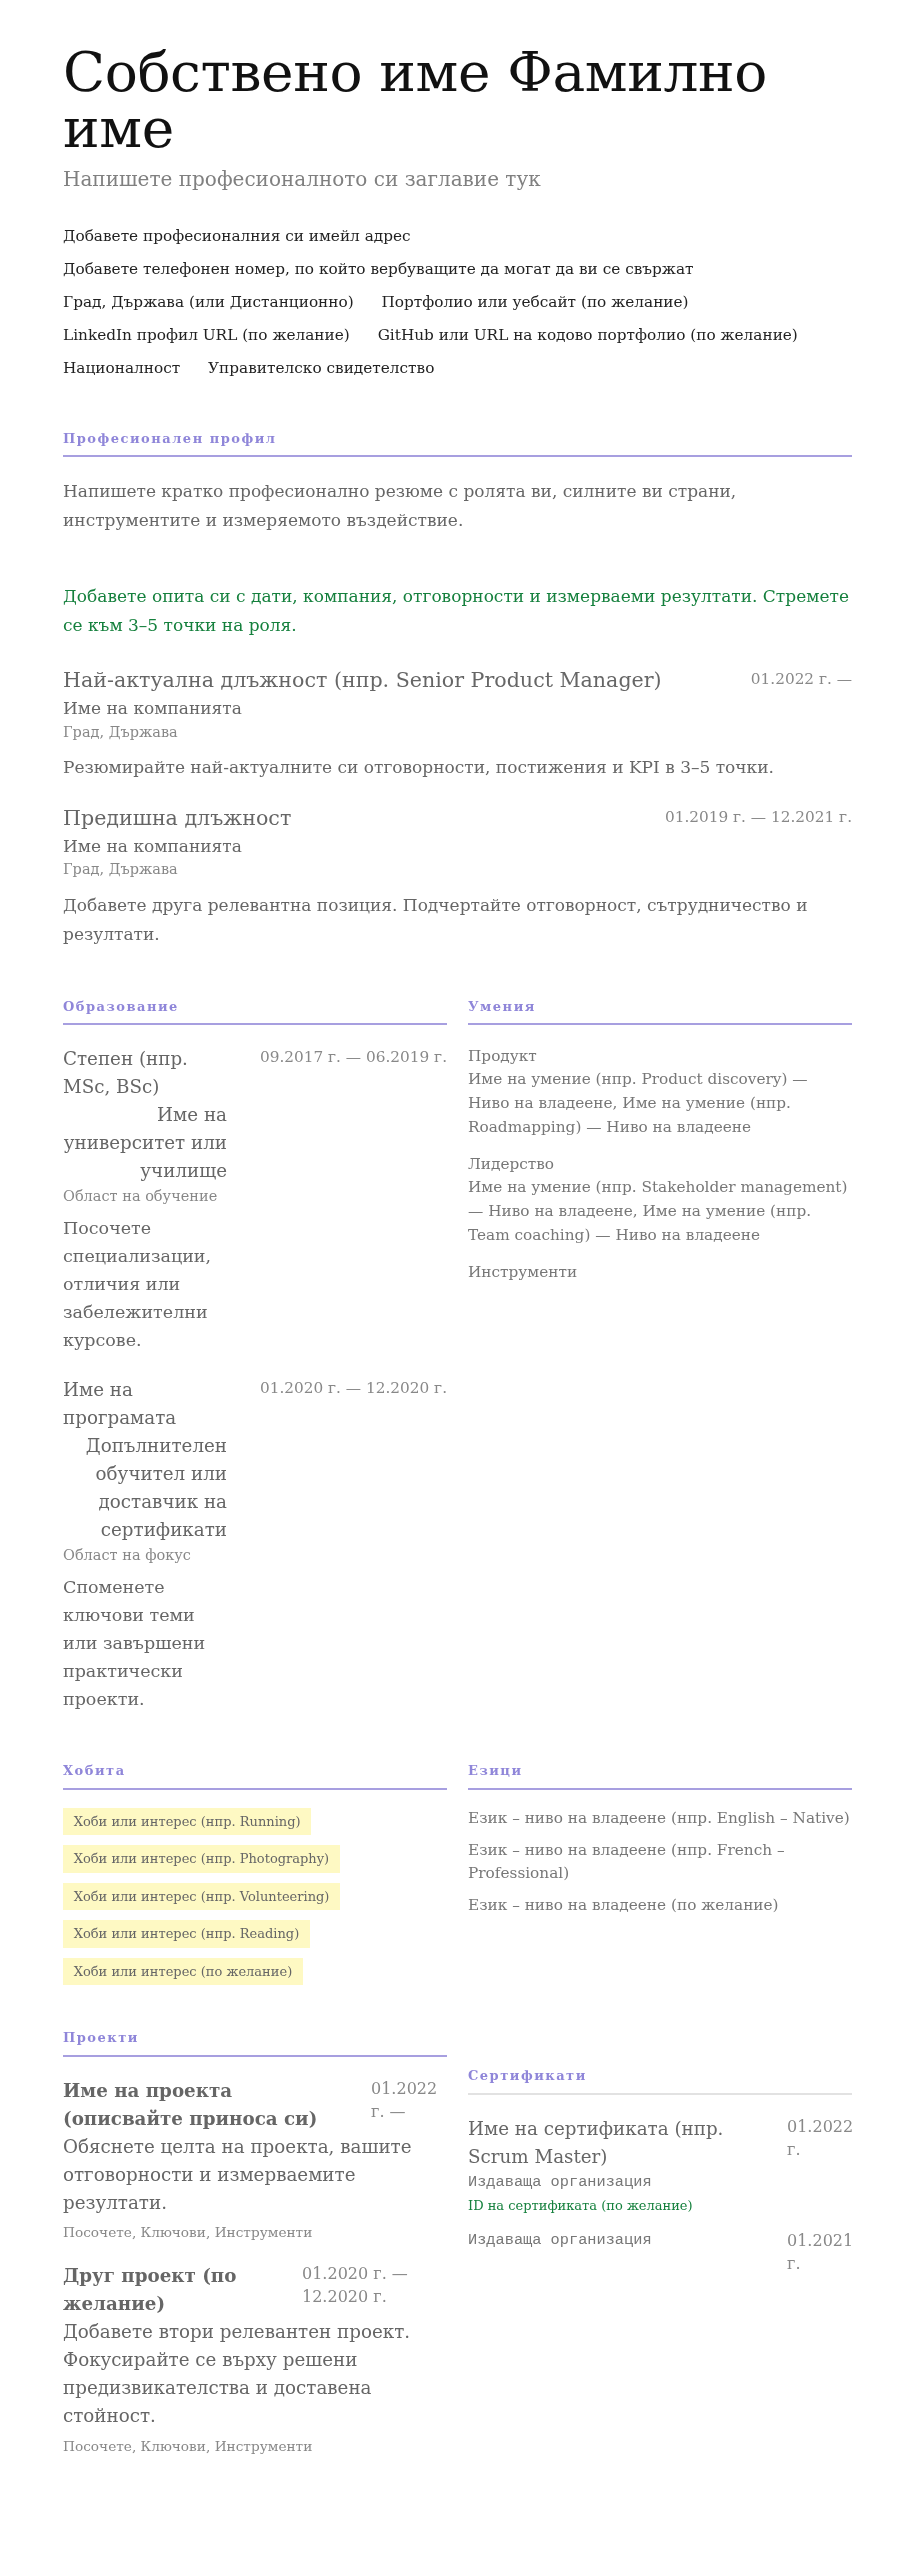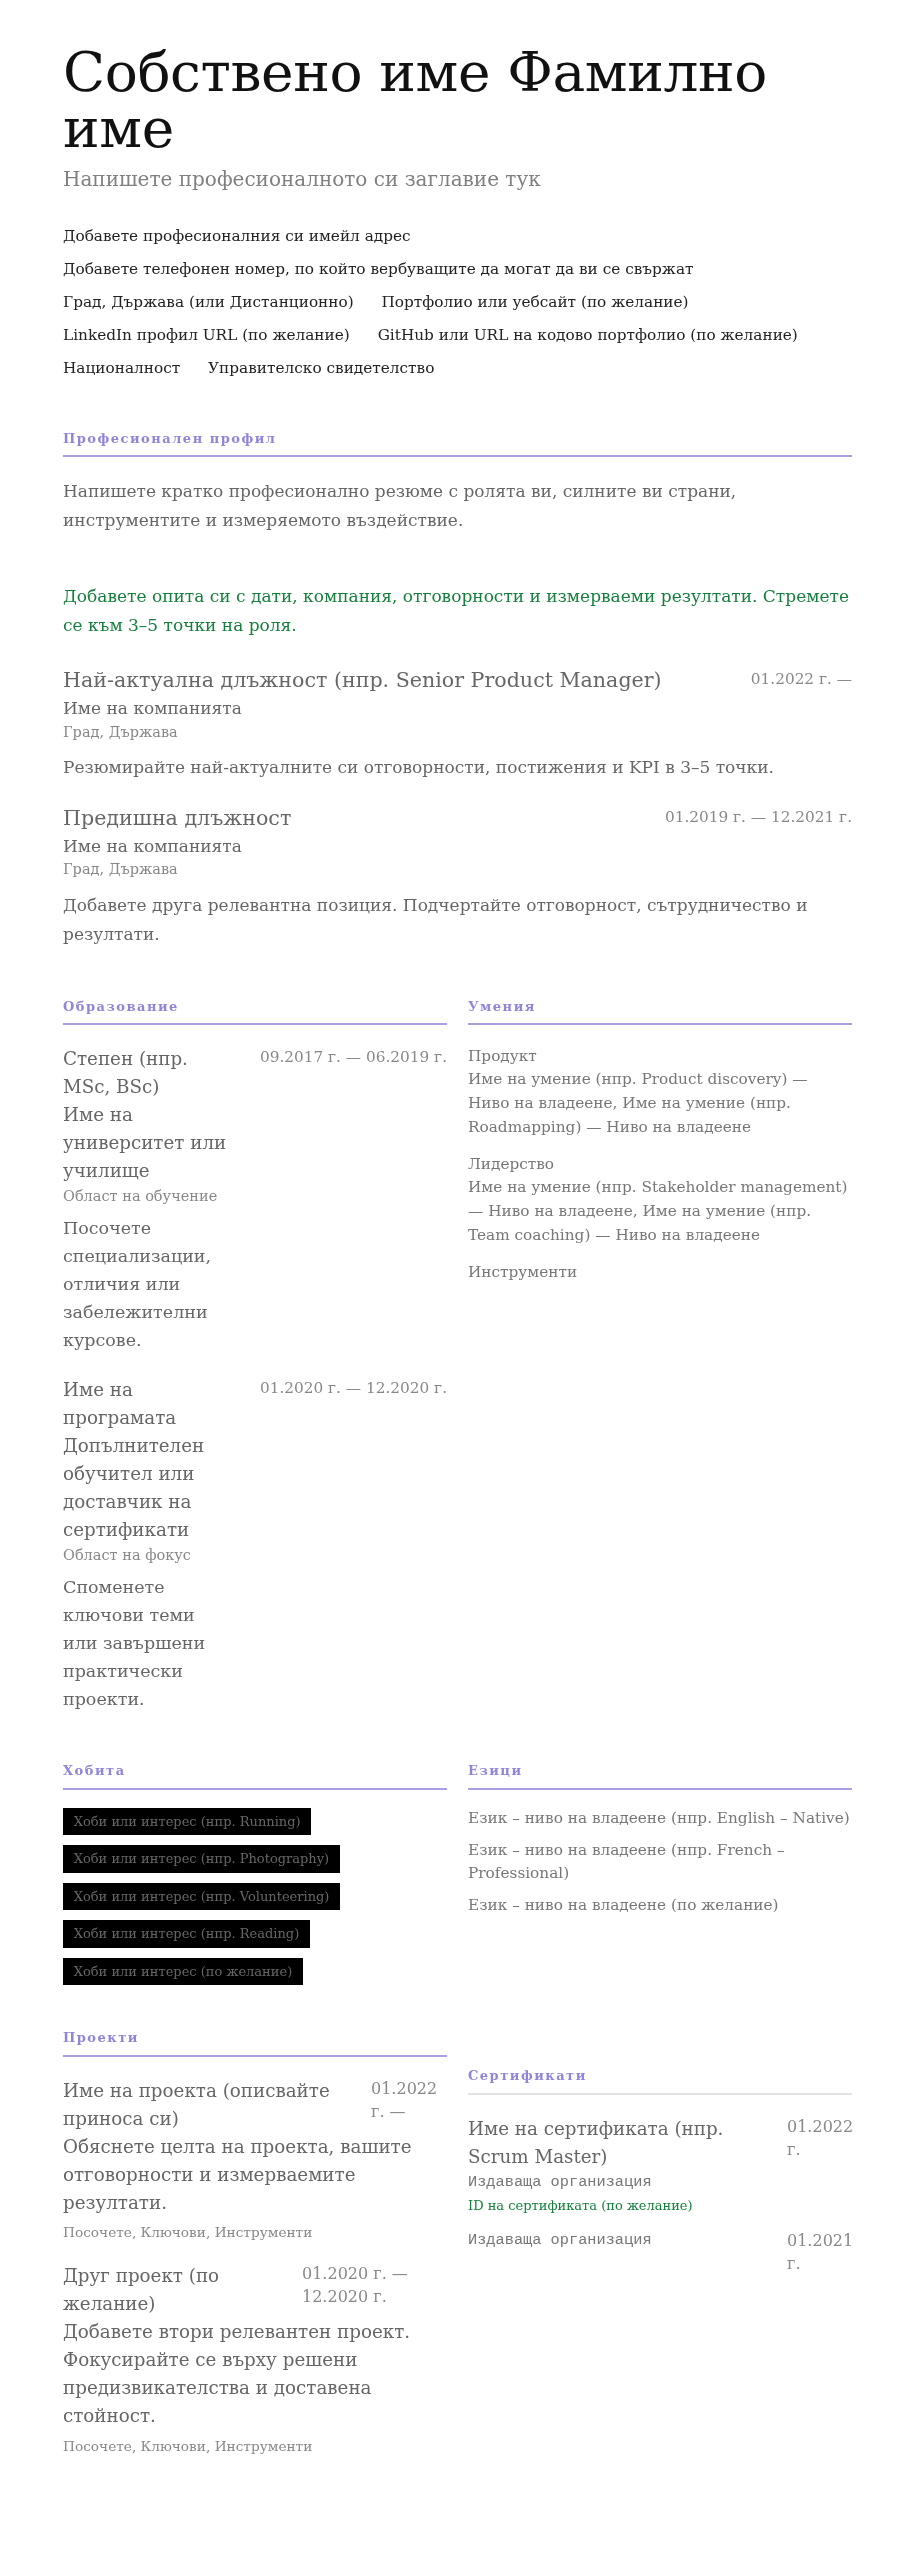--- a/index.html
+++ b/index.html
@@ -77,47 +77,47 @@
       display: flex;
       justify-content: space-between;
       margin-top: 50px;
     }
     .col { width: 384px; }
 
     .edu-item { display: flex; justify-content: space-between; margin-top: 20px; }
     .edu-item + .edu-item { margin-top: 21.4px; }
     .edu-left { width: 164px; }
     .edu-degree { font-size: 18.3px; color: #666; line-height: 28px; }
-    .edu-school { font-size: 18.3px; color: #666; line-height: 28px; }
+    .edu-school { font-size: 18.3px; color: #666; line-height: 28px; text-align: right; }
     .edu-field { font-size: 14.5px; color: #888; line-height: 22px; }
     .edu-desc { font-size: 17.5px; color: #666; line-height: 28px; margin-top: 7.6px; }
     .edu-date { font-size: 15.3px; color: #888; white-space: nowrap; line-height: 24.4px; }
 
     .skill-group { margin-top: 20px; font-size: 15.3px; line-height: 23.6px; color: #777; }
     .skill-group + .skill-group { margin-top: 13.7px; }
     .skill-cat { color: #777; }
 
     .hobbies { display: flex; flex-direction: column; align-items: flex-start; margin-top: 18.3px; }
     .hobby-chip {
-      background: #000000;
+      background: #fef9c3;
       font-size: 13px;
       color: #666;
       padding: 0 10.7px;
       height: 27.5px;
       line-height: 27.5px;
       margin-bottom: 10px;
       white-space: nowrap;
     }
     .lang { margin-top: 17px; }
     .lang-item { font-size: 15.3px; line-height: 23.6px; color: #777; margin-bottom: 8.4px; }
 
     .proj-item { margin-top: 20px; }
     .proj-item + .proj-item { margin-top: 18.3px; }
     .proj-head { display: flex; justify-content: space-between; align-items: flex-start; }
-    .proj-title { font-size: 18.3px; line-height: 28px; color: #666; }
+    .proj-title { font-size: 18.3px; line-height: 28px; color: #666; font-weight: bold; }
     .proj-date { font-size: 16px; line-height: 23px; color: #888; }
     .proj-desc { font-size: 18.3px; line-height: 28px; color: #666; }
     .proj-tags { font-size: 13.7px; line-height: 23px; color: #888; margin-top: 4.6px; }
 
     .cert-col { padding-top: 38px; }
     .cert-item { display: flex; justify-content: space-between; margin-top: 20px; }
     .cert-item + .cert-item { margin-top: 12.2px; }
     .cert-left { width: 313px; }
     .cert-title { font-size: 18.3px; line-height: 28px; color: #666; }
     .cert-org { font-size: 15.3px; line-height: 23.6px; color: #777; font-family: Liberation Mono, monospace; }

